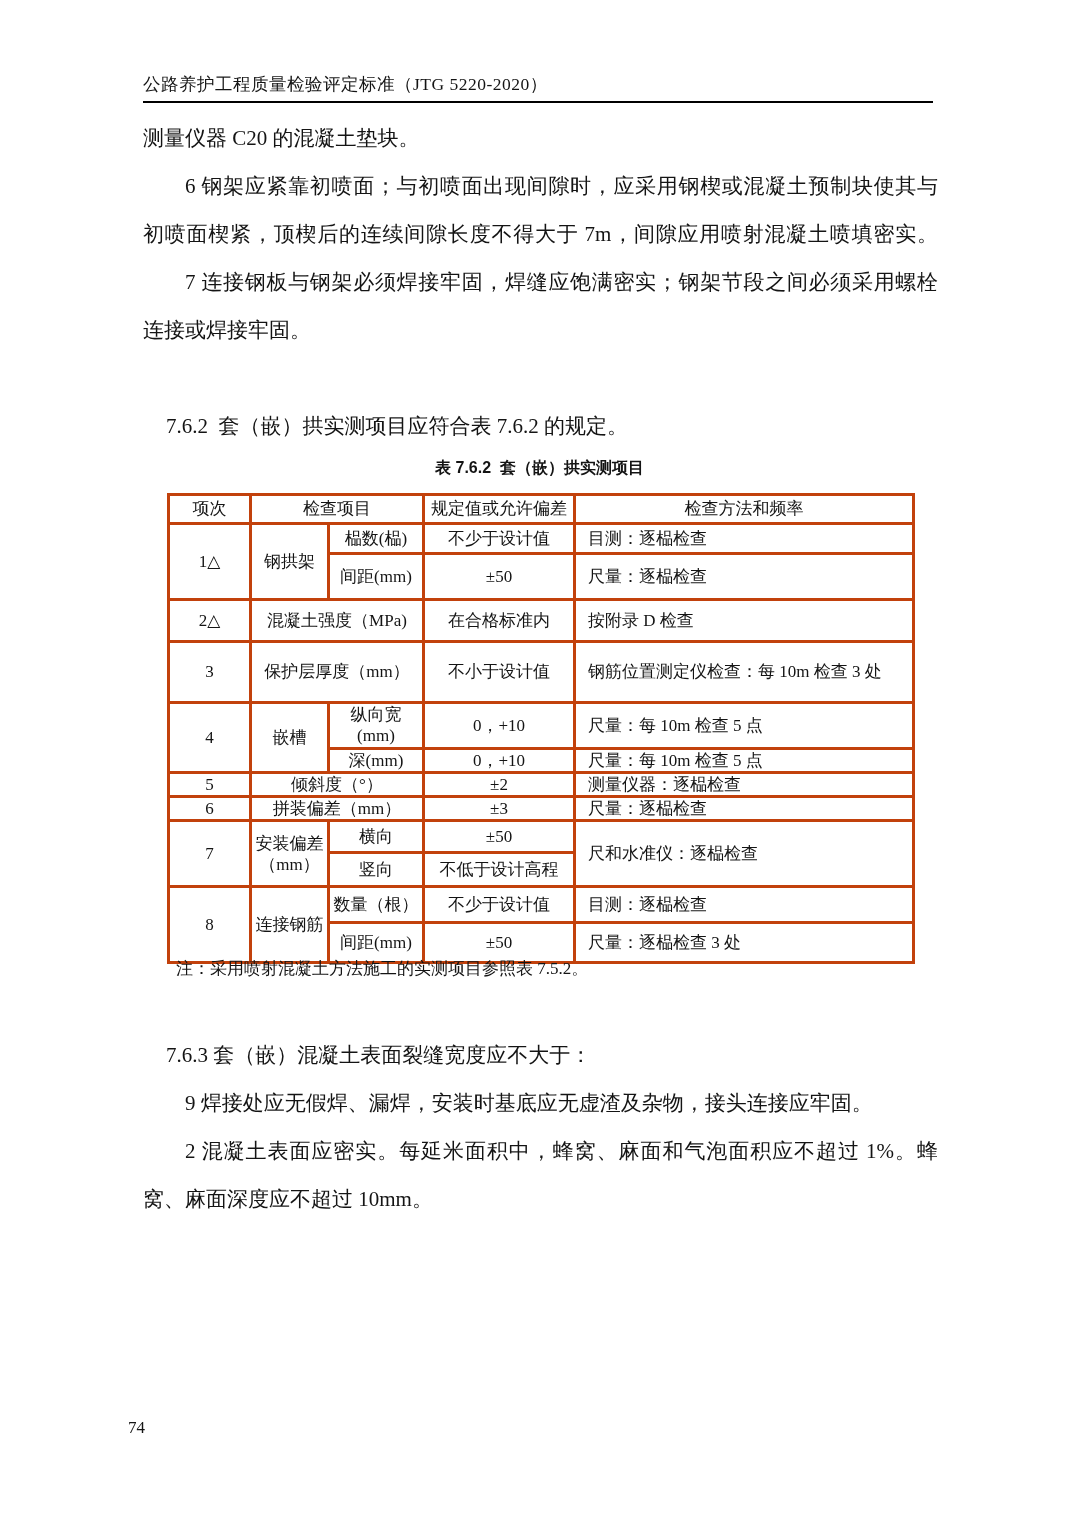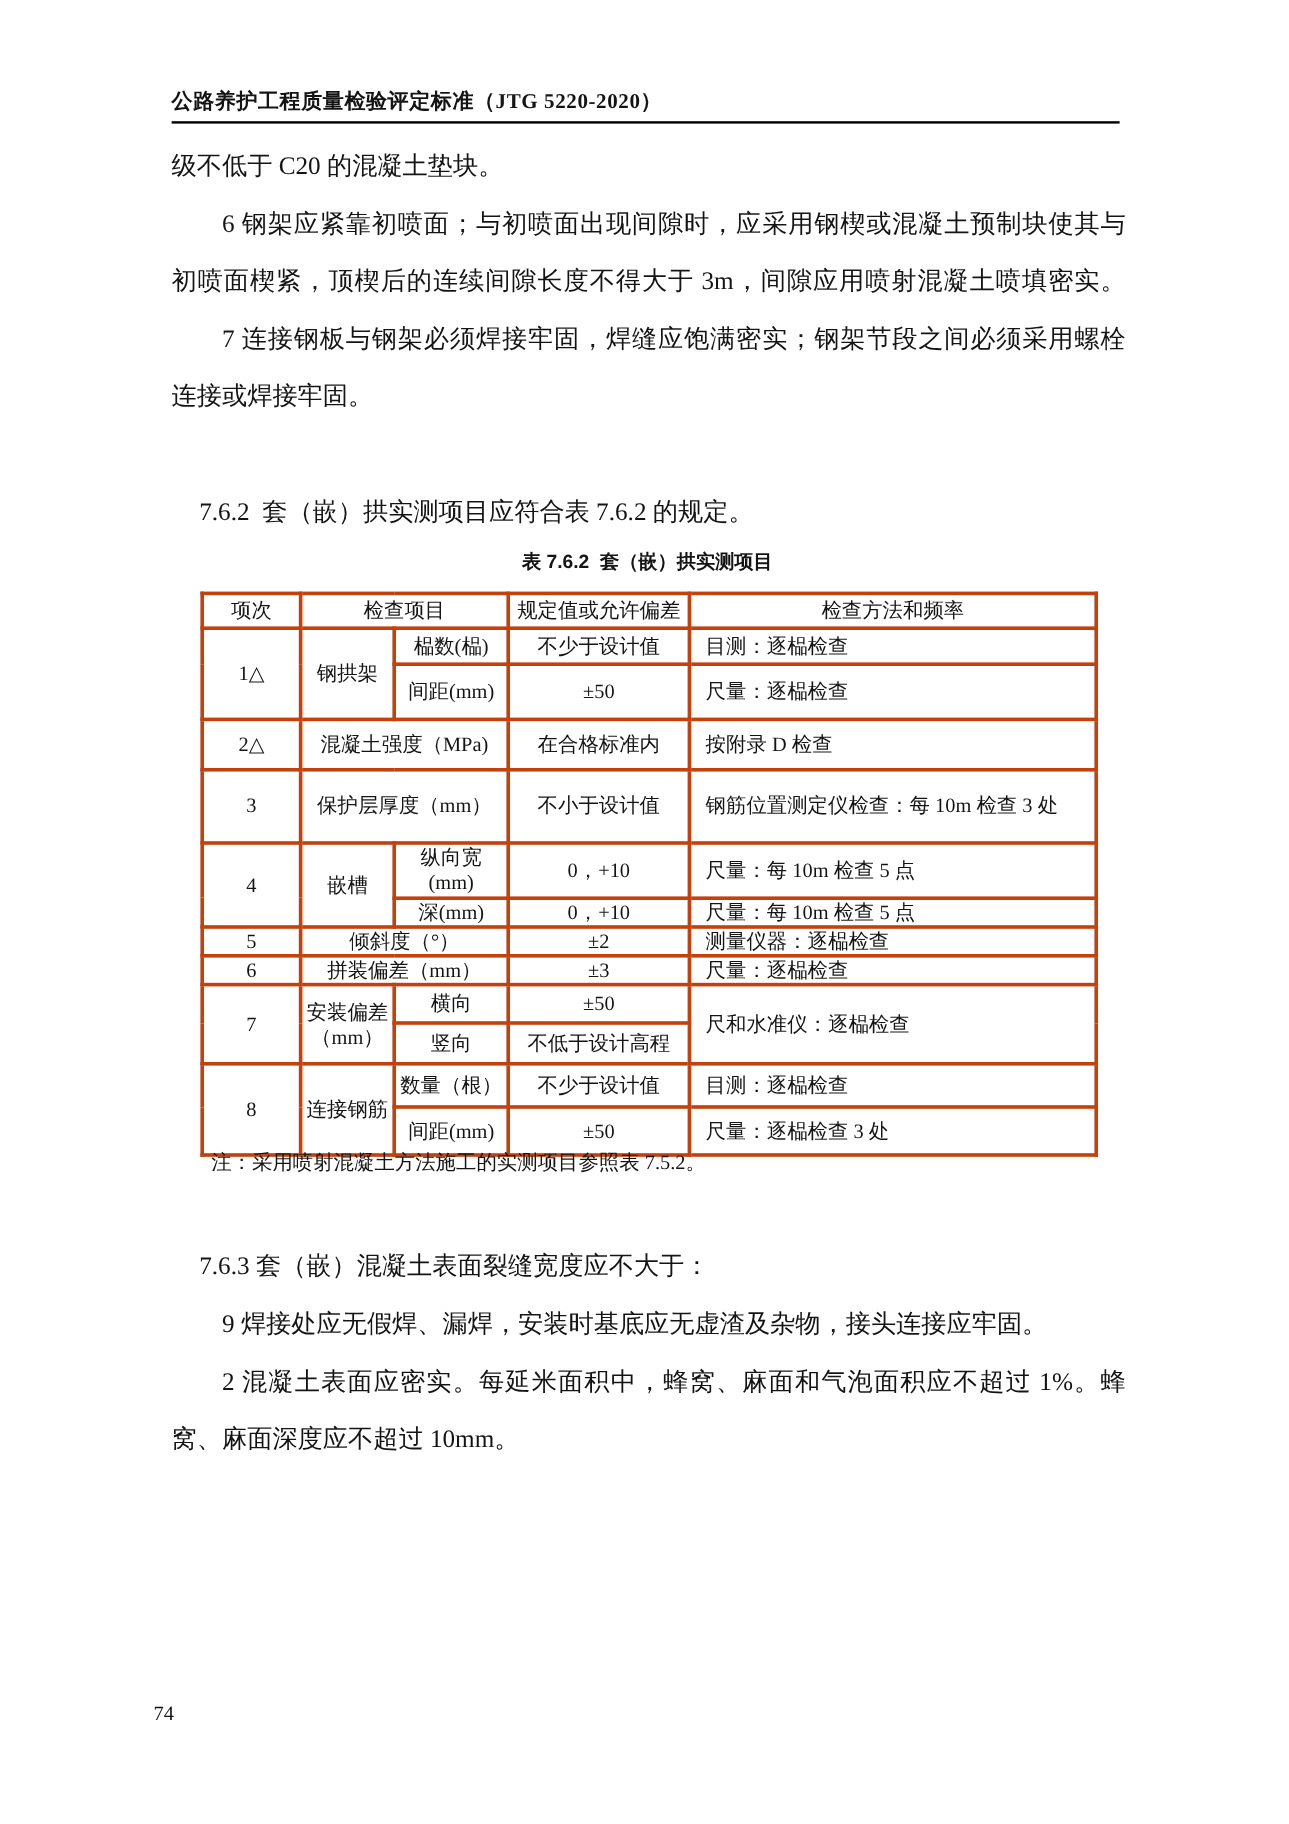--- a/index.html
+++ b/index.html
@@ -13,21 +13,20 @@
     font-family: "Liberation Serif", "DejaVu Serif", serif;
   }
   
   .running-head {
     position: absolute;
     left: 143px; top: 72px;
     width: 795px;
     font-size: 17.5px;
     letter-spacing: 0.5px;
     white-space: pre-wrap;
-    font-weight: bold;
   }
   .head-rule {
     position: absolute;
     left: 143px; top: 101px;
     width: 790px; height: 0;
     border-top: 2px solid #000;
   }
   
   .bodyblock {
     position: absolute;
@@ -89,23 +88,23 @@
 </style>
 </head>
 <body>
 
 <div class="page">
 
   <div class="running-head">公路养护工程质量检验评定标准（JTG 5220-2020）</div>
   <div class="head-rule"></div>
 
   <div class="bodyblock" style="top:114px;">
-    <div class="tline">级不低于 C20 的混凝土垫块。</div>
+    <div class="tline">测量仪器 C20 的混凝土垫块。</div>
     <div class="tline just ind">6 钢架应紧靠初喷面；与初喷面出现间隙时，应采用钢楔或混凝土预制块使其与</div>
-    <div class="tline just">初喷面楔紧，顶楔后的连续间隙长度不得大于 3m，间隙应用喷射混凝土喷填密实。</div>
+    <div class="tline just">初喷面楔紧，顶楔后的连续间隙长度不得大于 7m，间隙应用喷射混凝土喷填密实。</div>
     <div class="tline just ind">7 连接钢板与钢架必须焊接牢固，焊缝应饱满密实；钢架节段之间必须采用螺栓</div>
     <div class="tline">连接或焊接牢固。</div>
   </div>
 
   <div class="bodyblock" style="top:412px; line-height:28px;">
     <div class="ind2 prewrap">7.6.2  套（嵌）拱实测项目应符合表 7.6.2 的规定。</div>
   </div>
 
   <div class="tbl-caption">表 7.6.2  套（嵌）拱实测项目</div>
 

